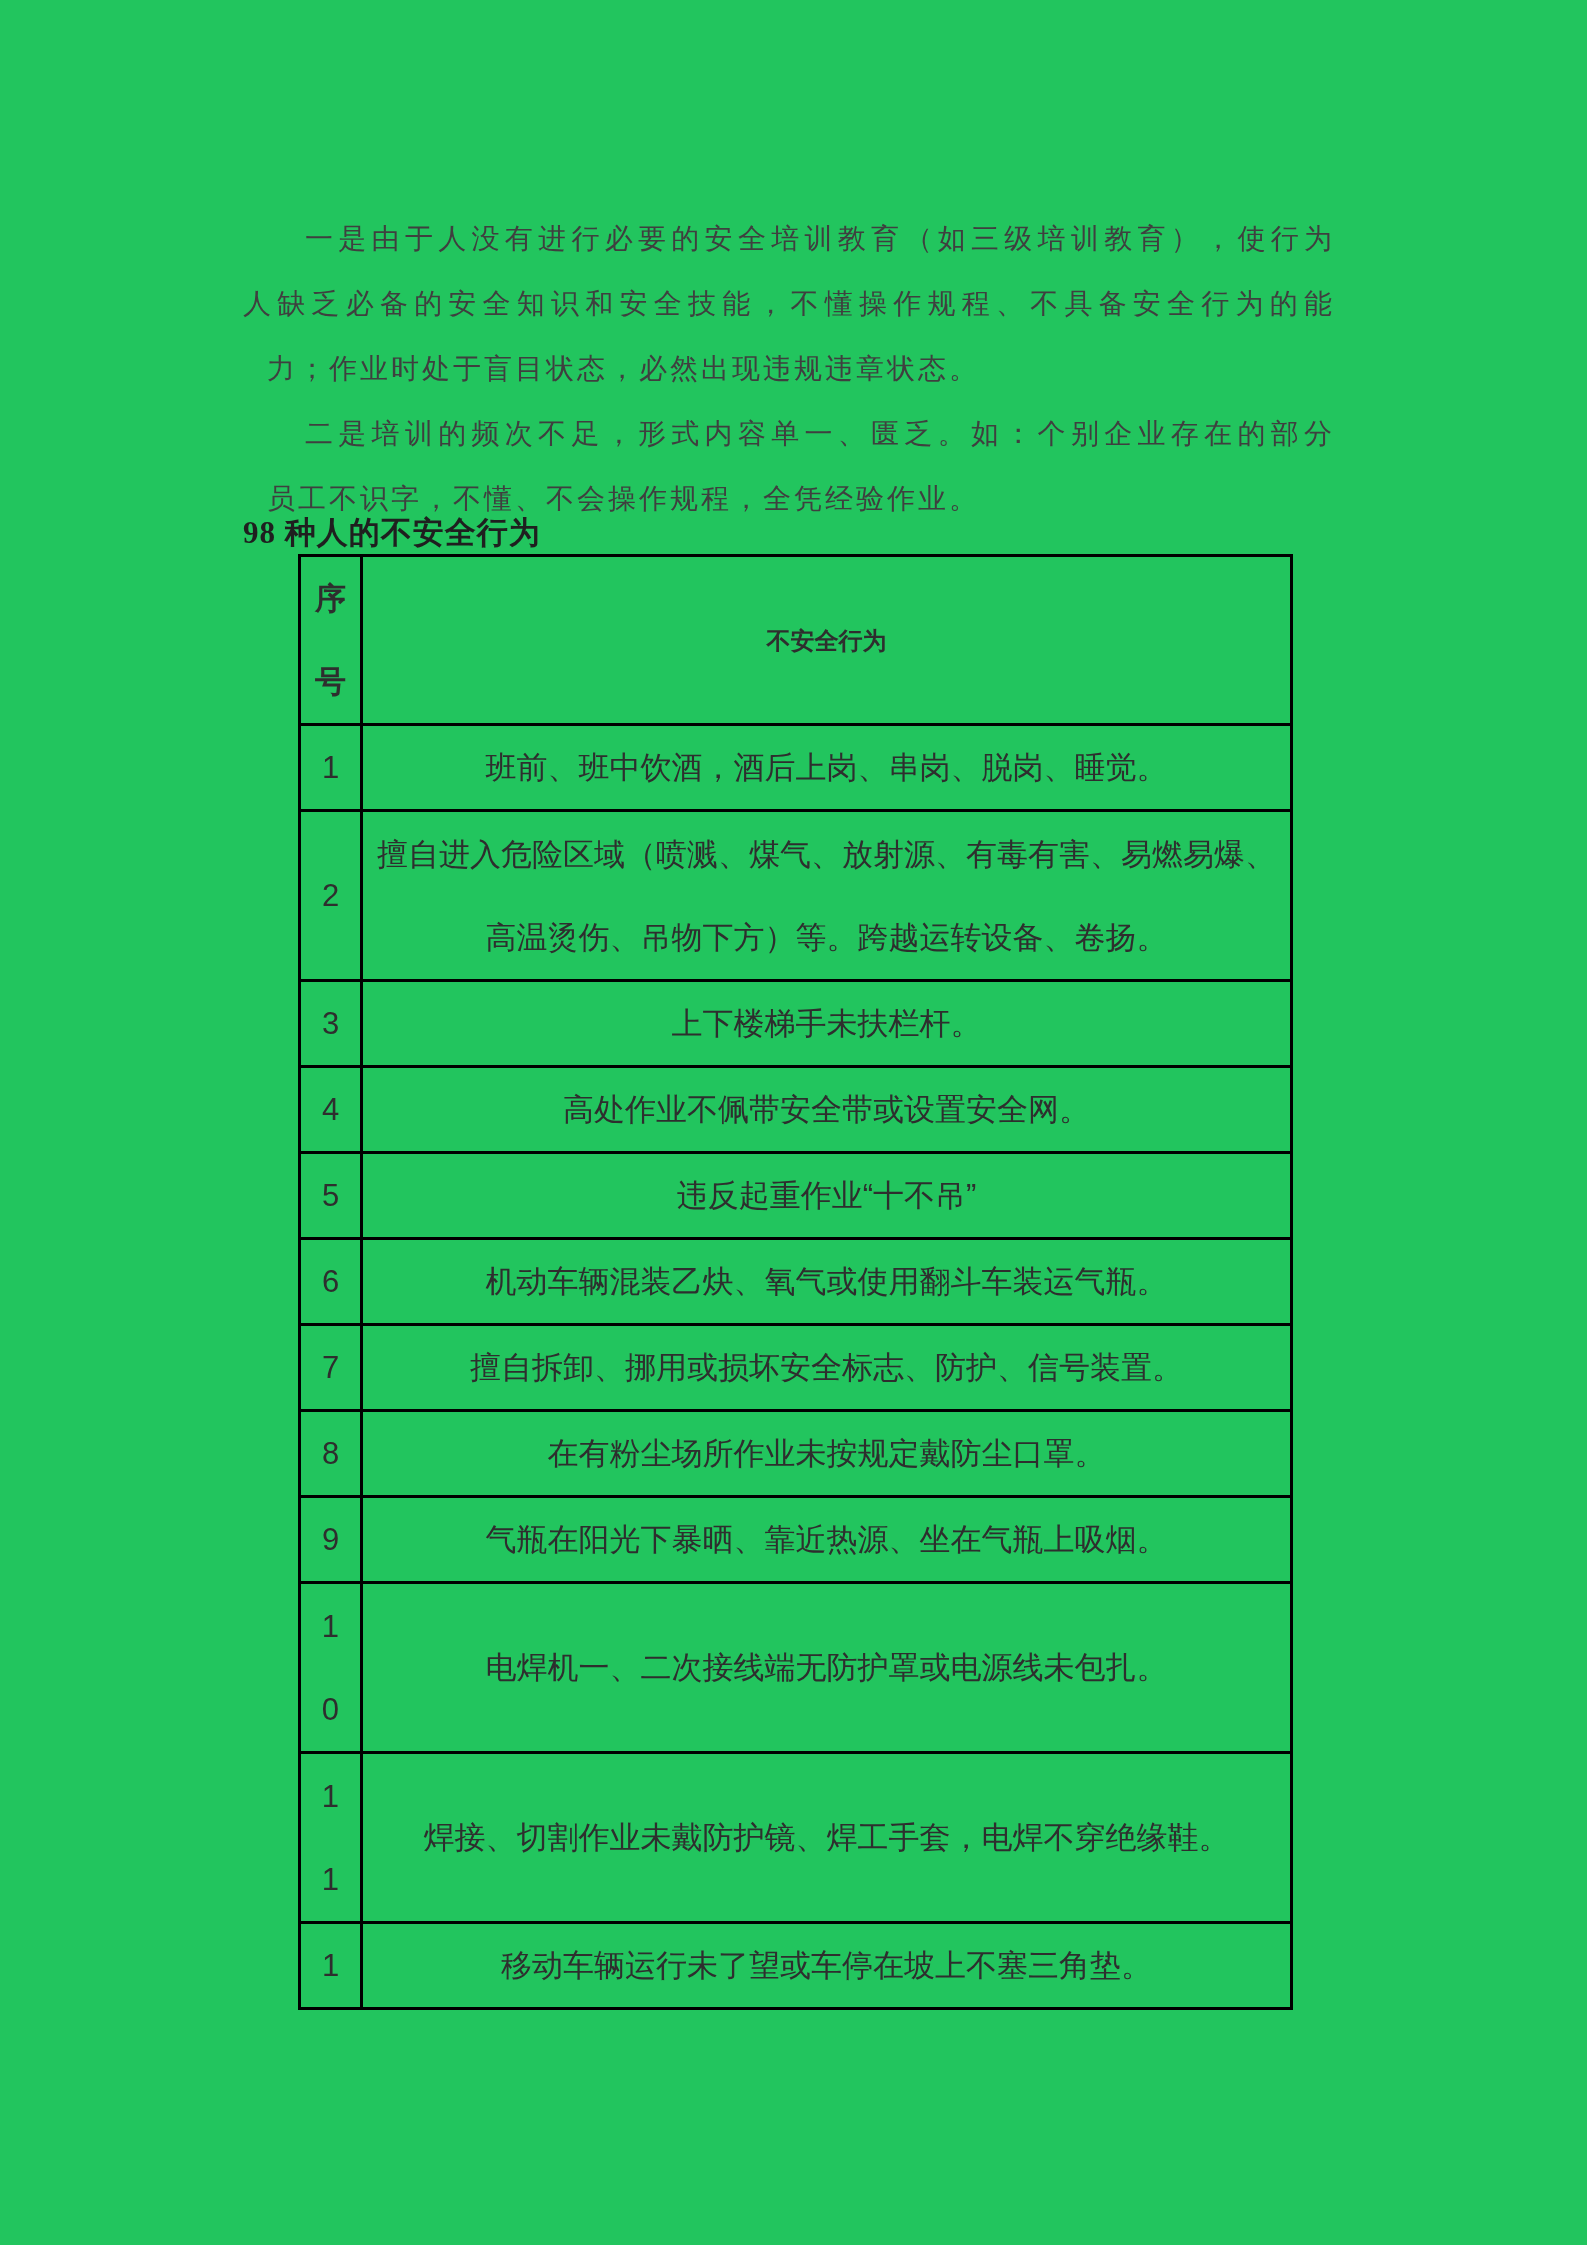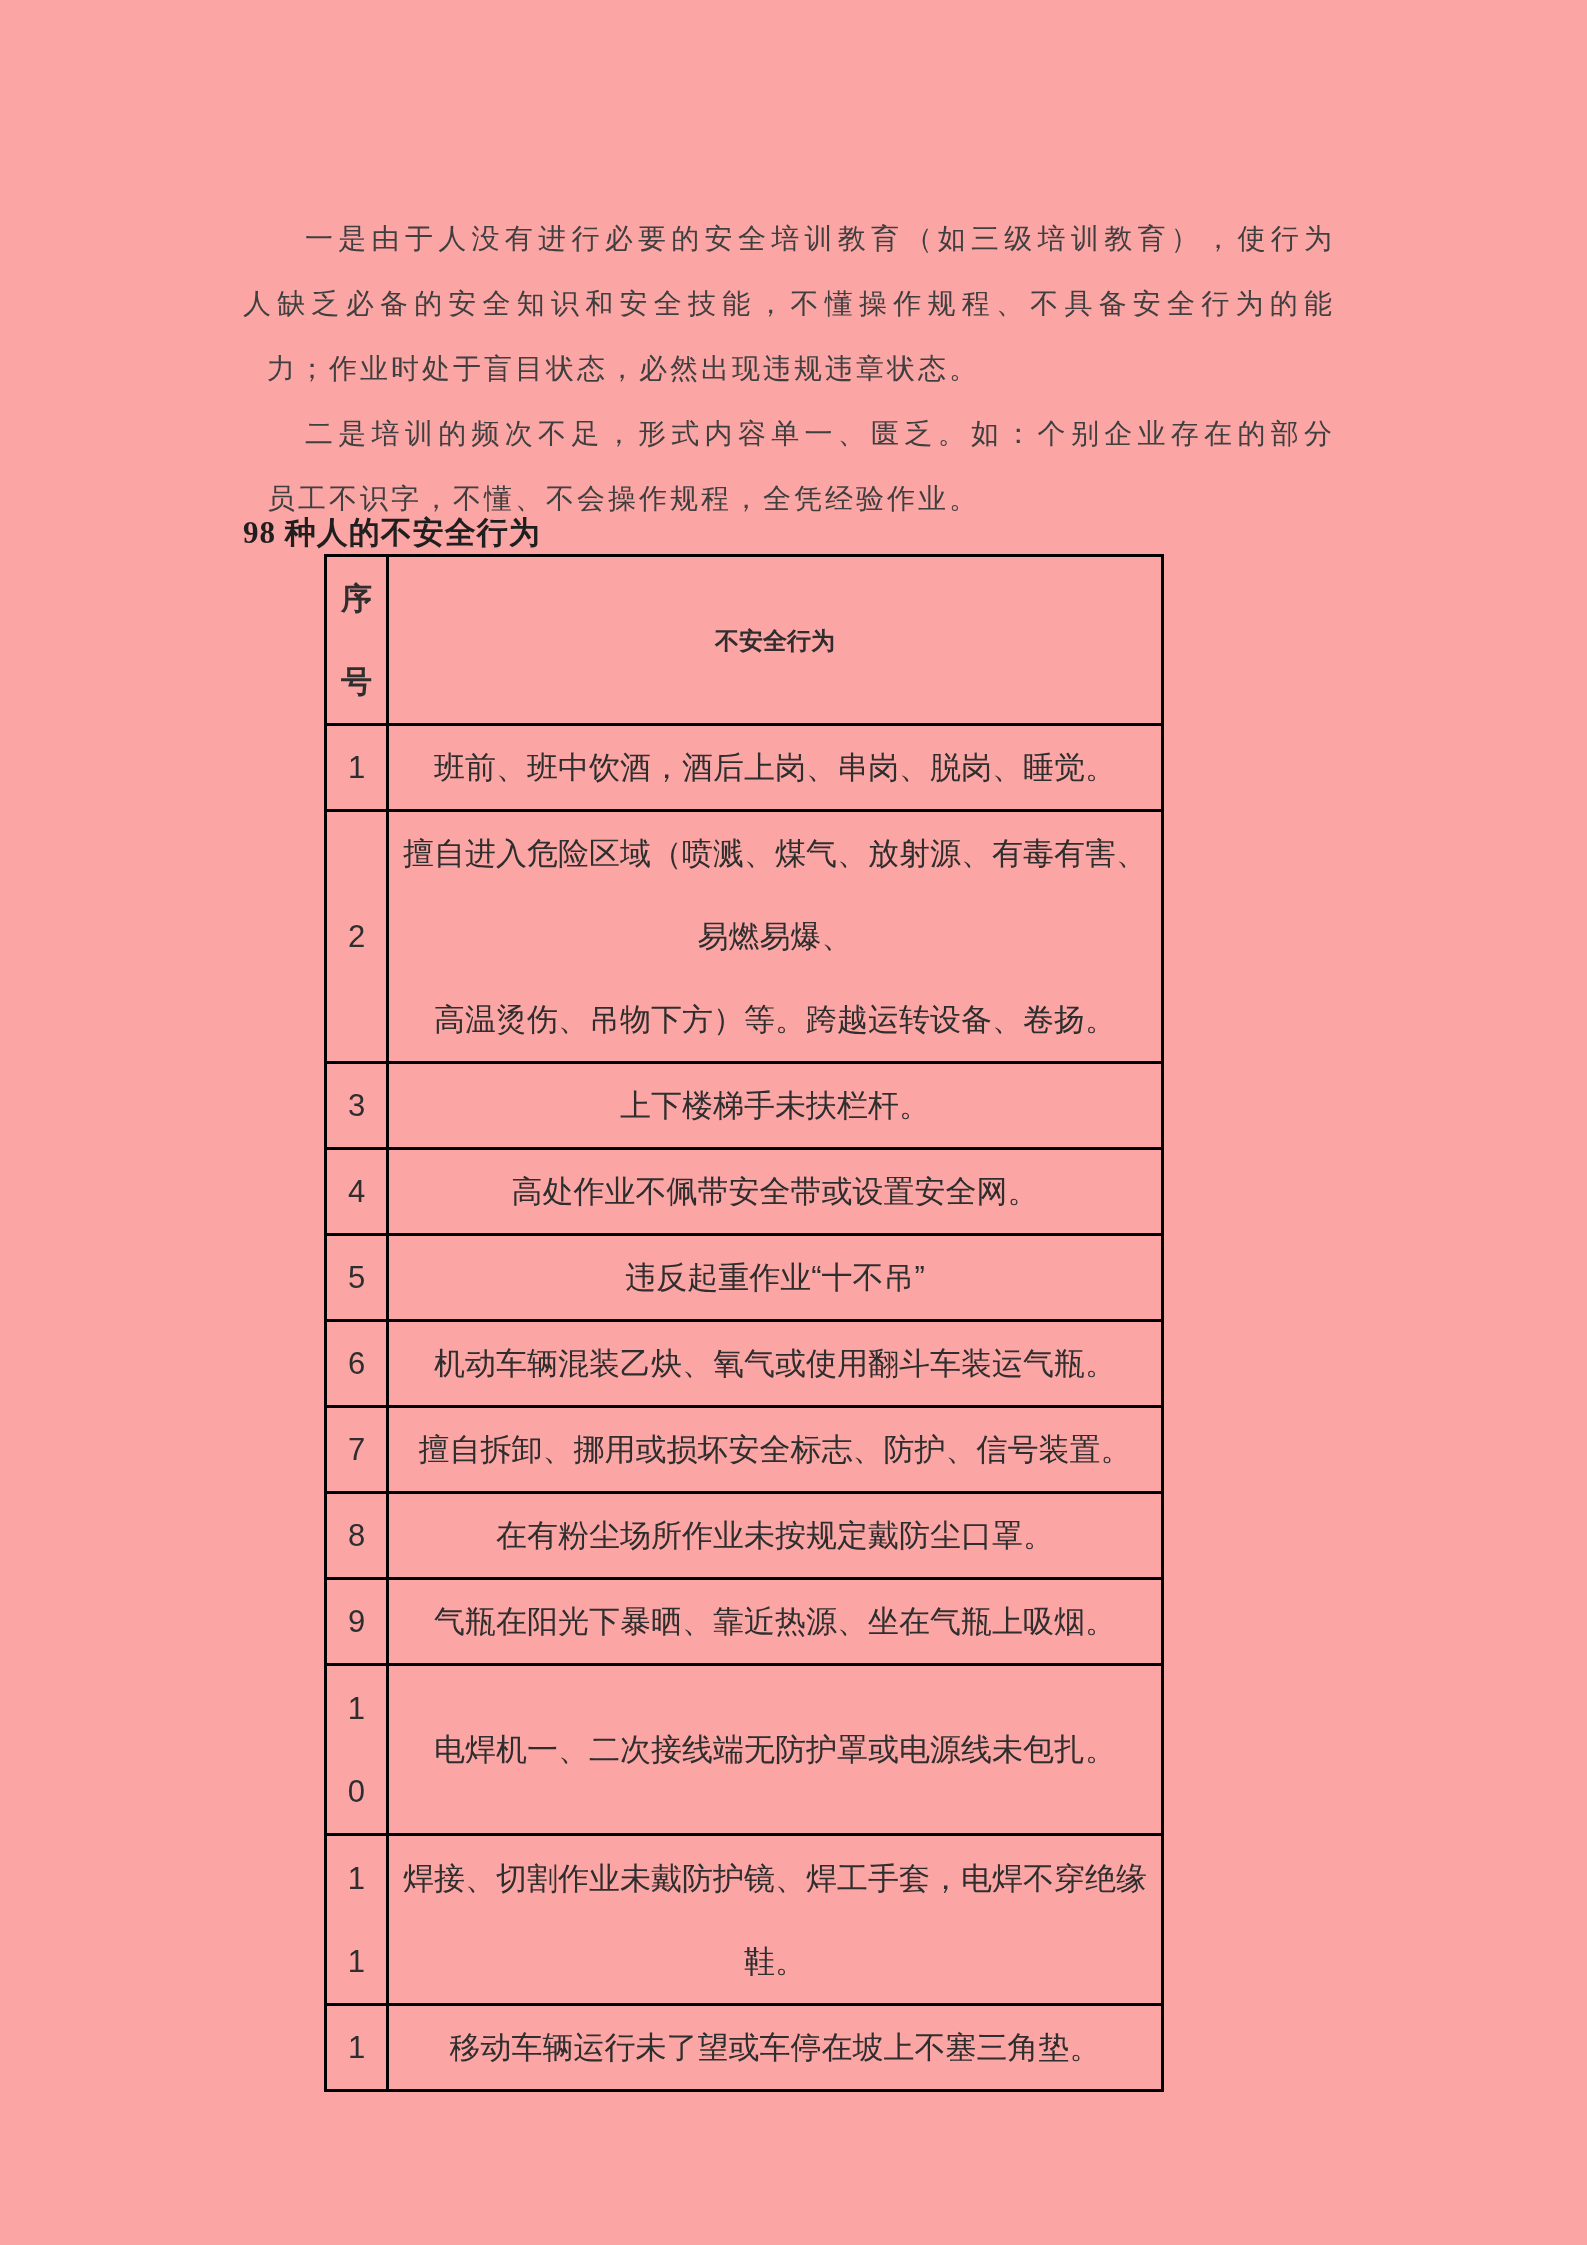--- a/index.html
+++ b/index.html
@@ -4,21 +4,21 @@
 <style>
   html, body {
     margin: 0;
     padding: 0;
     background: #ffffff;
   }
   .page {
     position: relative;
     width: 1587px;
     height: 2245px;
-    background: #fca5a5;
+    background: #22c55e;
     overflow: hidden;
     font-family: "Liberation Serif", "DejaVu Serif", serif;
   }
 
   
   .body-text {
     position: absolute;
     left: 243px;
     top: 206px;
     width: 1092px;
@@ -53,27 +53,26 @@
     color: #1f1f1f;
     font-family: "Liberation Serif", "DejaVu Serif", serif;
     text-align: center;
   }
 
   
   table.unsafe-table {
     position: absolute;
     left: 298px;
     top: 554px;
-    width: 840px;
+    width: 995px;
     border-collapse: collapse;
     table-layout: fixed;
     font-family: "Liberation Sans", "DejaVu Sans", sans-serif;
     color: #2e2e2e;
     font-size: 31px;
-    margin-left: 26px;
   }
   table.unsafe-table th,
   table.unsafe-table td {
     border: 3px solid #000000;
     vertical-align: middle;
     padding: 0;
   }
   thead tr { height: 169px; }
   tbody tr { height: 85px; }
   tbody tr.tall { height: 170px; }

